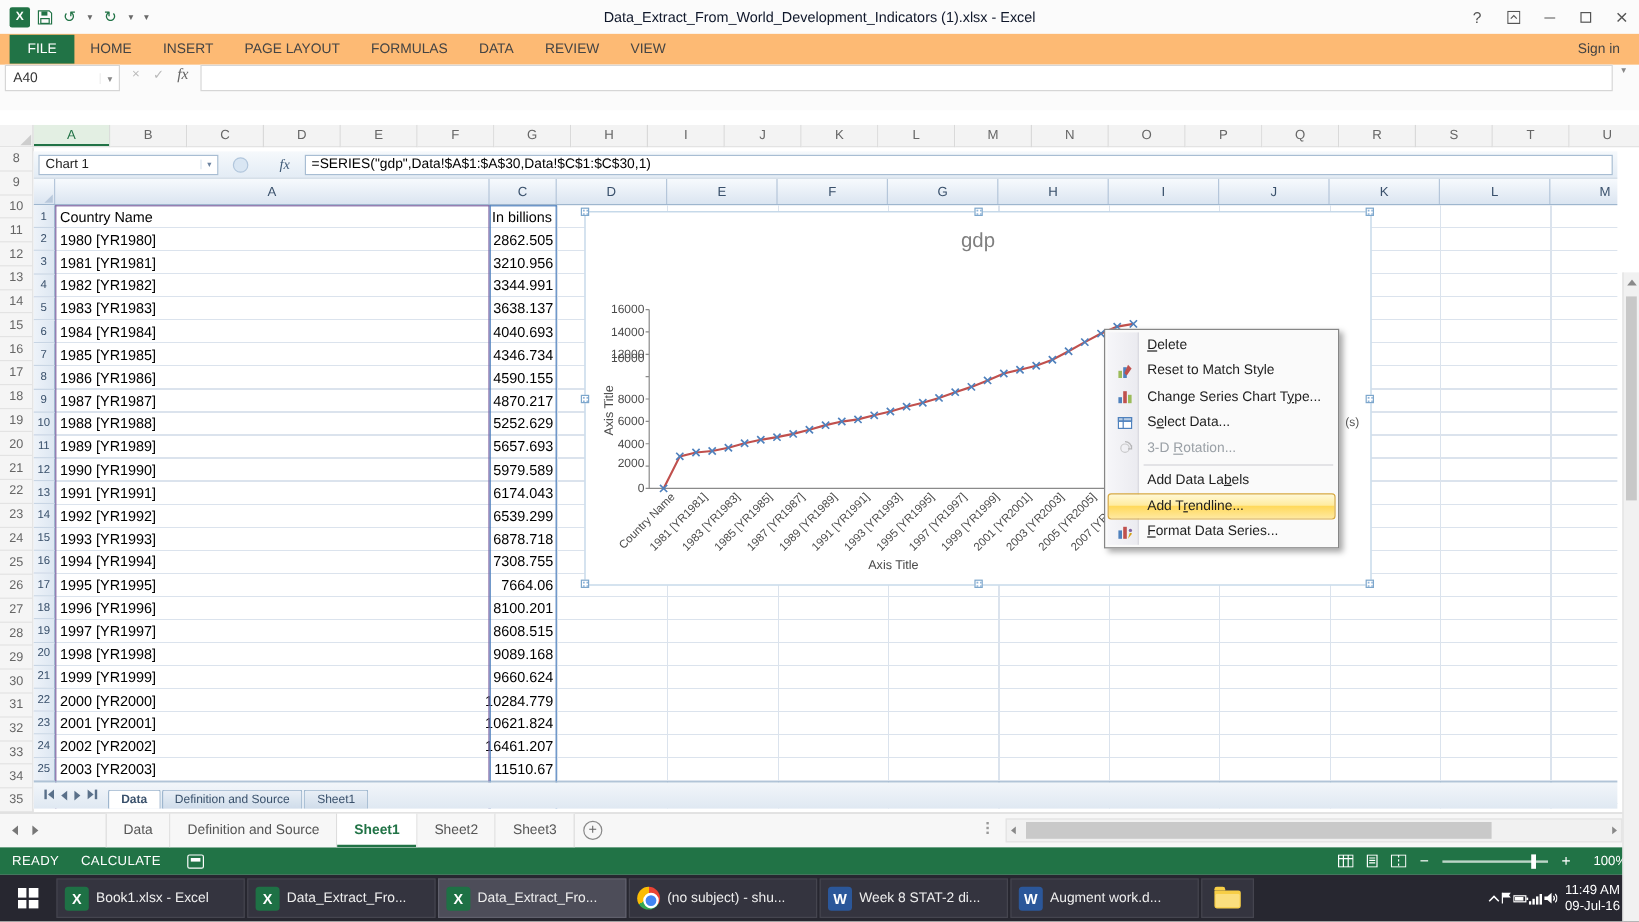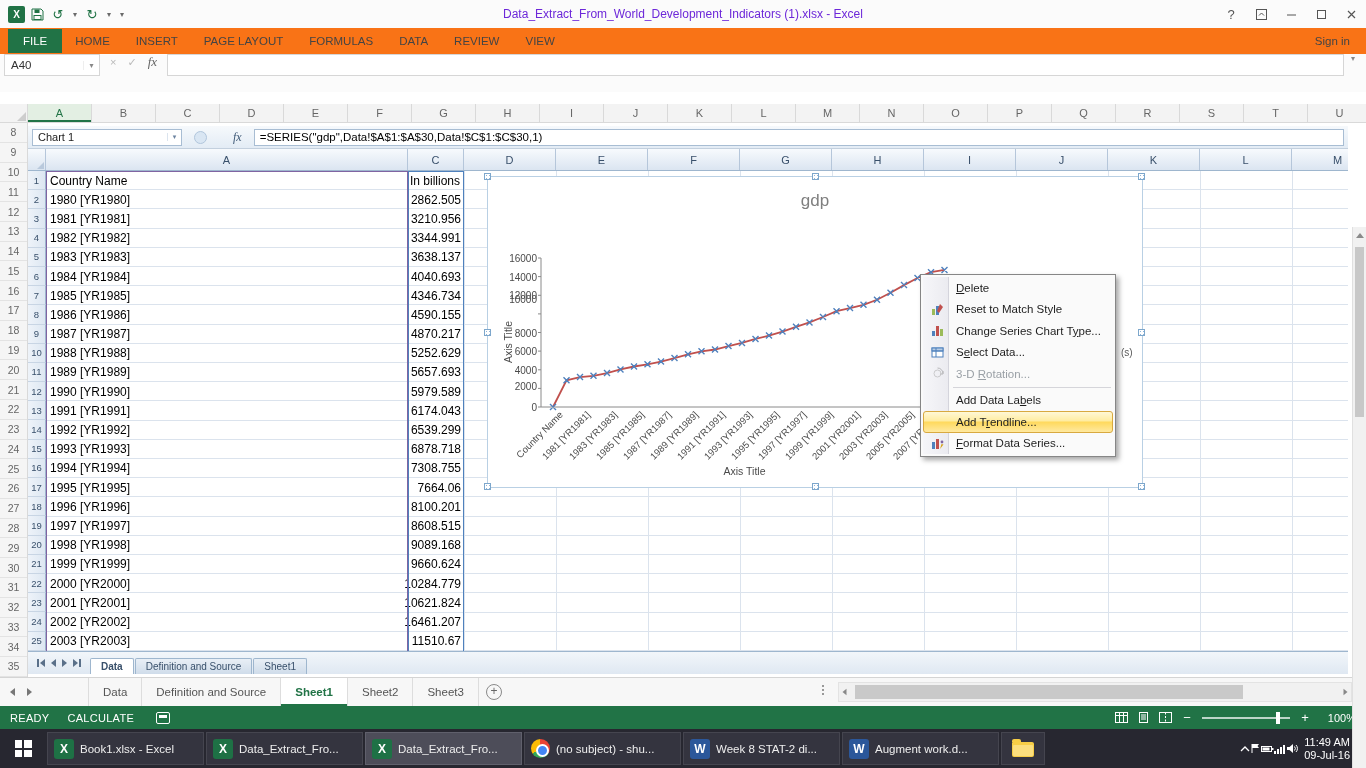--- a/index.html
+++ b/index.html
@@ -7,26 +7,26 @@
   .screen{position:relative;width:1366px;height:768px;overflow:hidden;background:#fff;
     font-family:"Liberation Sans","DejaVu Sans",sans-serif;-webkit-font-smoothing:antialiased}
 
   
   .titlebar{height:28px;background:#fbfbfb;display:flex;align-items:center;position:relative}
   .qat{display:flex;align-items:center;gap:3px;padding-left:8px;z-index:2}
   .xl-logo{width:17px;height:17px;background:#217346;color:#fff;font-weight:bold;font-size:10px;
     border-radius:2px;display:flex;align-items:center;justify-content:center}
   .qbtn{width:18px;height:18px;display:flex;align-items:center;justify-content:center;color:#217346;font-size:13px}
   .qdd{font-size:8px;color:#6a6a6a;width:10px;text-align:center}
-  .tb-title{position:absolute;left:0;right:0;text-align:center;font-size:12px;color:#6d28d9;pointer-events:none}
+  .tb-title{position:absolute;left:0;right:0;text-align:center;font-size:12px;color:#0f172a;pointer-events:none}
   .winctl{margin-left:auto;display:flex;z-index:2}
   .wbtn{width:30px;height:28px;display:flex;align-items:center;justify-content:center;color:#555;font-size:13px}
 
   
-  .ribbonrow{height:26px;background:#f97316;display:flex;align-items:center}
+  .ribbonrow{height:26px;background:#fdba74;display:flex;align-items:center}
   .file-tab{background:#217346;color:#fff;font-size:11.5px;padding:6px 15px;margin-left:8px}
   .rtabs{display:flex}
   .rtab{font-size:11.5px;color:#444;padding:6px 13px}
   .signin{margin-left:auto;font-size:11.5px;color:#444;padding-right:16px}
 
   
   .formularow{height:38px;background:#fbfbfb;display:flex;align-items:flex-start;padding:0 4px}
   .namebox{width:96px;height:22px;background:#fff;border:1px solid #d6d6d6;display:flex;align-items:center;
     font-size:11.5px;padding-left:6px;color:#333}
   .nbdd{margin-left:auto;width:16px;text-align:center;color:#888;font-size:8px;border-left:1px solid #eee}

